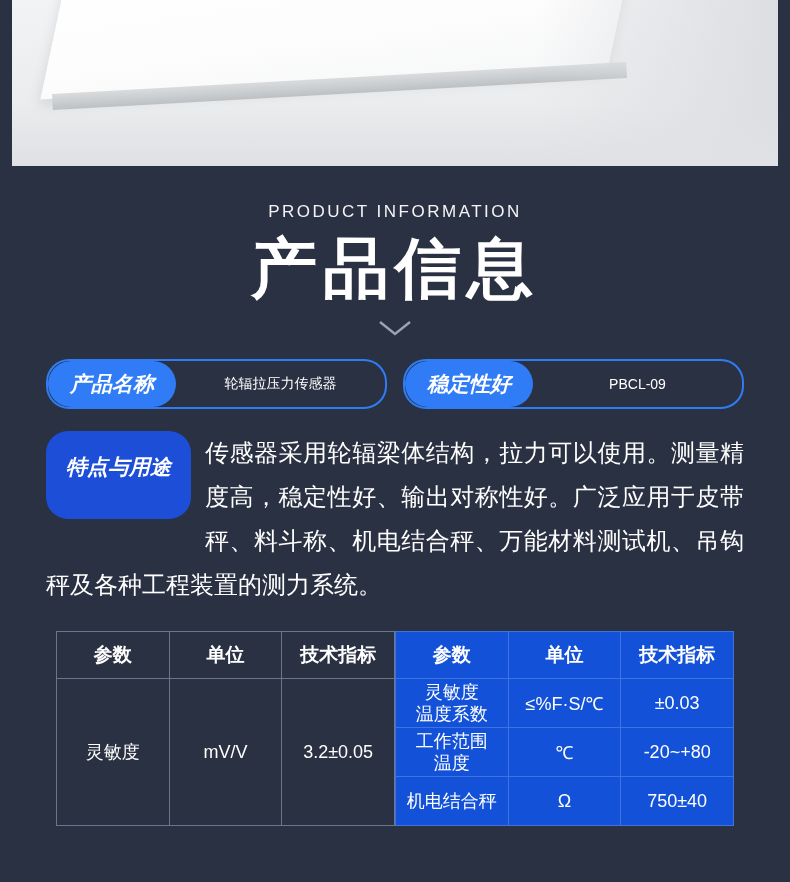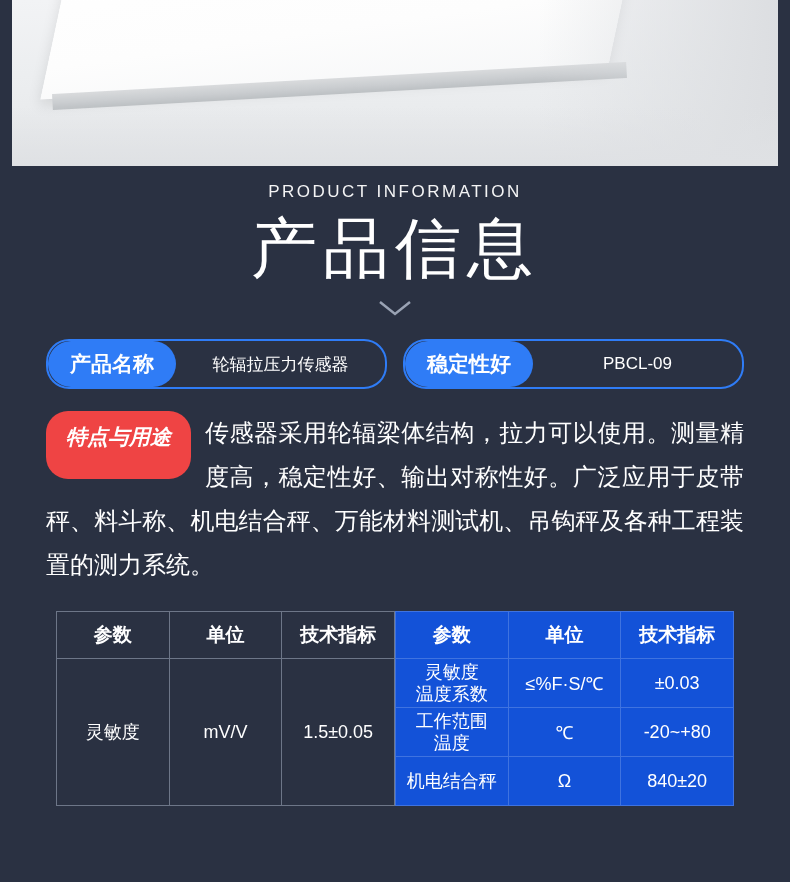--- a/index.html
+++ b/index.html
@@ -76,33 +76,33 @@
   .photo .shadow-bottom {
     position: absolute;
     left: 0; bottom: 0;
     width: 766px; height: 60px;
     background: linear-gradient(0deg, #dfe1e4 0%, rgba(223,225,228,0) 100%);
   }
 
   
   .header {
     text-align: center;
-    padding-top: 16px;
+    padding-top: 36px;
   }
   .eyebrow {
     color: #ffffff;
     letter-spacing: 2.5px;
     font-size: 17px;
     font-weight: 400;
     opacity: 0.95;
   }
   .big-title {
     color: #ffffff;
     font-size: 66px;
-    font-weight: normal;
+    font-weight: bold;
     letter-spacing: 6px;
     margin-top: 12px;
     line-height: 1.05;
   }
   .chev {
     margin-top: 16px;
     display: flex;
     justify-content: center;
   }
   .chev svg { display: block; }
@@ -121,51 +121,52 @@
     display: flex;
     align-items: center;
     overflow: hidden;
     background: transparent;
   }
   .pill-label {
     background: #2f7cf6;
     color: #ffffff;
     font-size: 21px;
     font-weight: bold;
+    font-style: italic;
     height: 100%;
     display: flex;
     align-items: center;
     padding: 0 22px;
     border-radius: 23px;
     white-space: nowrap;
   }
   .pill-value {
     flex: 1;
     color: #ffffff;
-    font-size: 17px;
+    font-size: 14px;
     text-align: center;
     padding: 0 10px;
     white-space: nowrap;
   }
 
   
   .feature {
     margin: 22px 46px 0 46px;
     position: relative;
   }
   .feature-badge {
     float: left;
-    background: #ef4444;
+    background: #1d4ed8;
     color: #ffffff;
     font-size: 21px;
     font-weight: bold;
     font-style: italic;
     height: 60px;
     line-height: 44px;
-    padding: 4px 20px;
+    padding: 14px 20px;
     border-radius: 22px;
     margin-right: 14px;
     margin-bottom: 2px;
     white-space: nowrap;
   }
   .feature-text {
     color: #ffffff;
     font-size: 24px;
     line-height: 44px;
     text-align: justify;
@@ -265,21 +266,21 @@
         <tr>
           <th>参数</th>
           <th>单位</th>
           <th>技术指标</th>
         </tr>
       </thead>
       <tbody>
         <tr>
           <td>灵敏度</td>
           <td>mV/V</td>
-          <td>1.5±0.05</td>
+          <td>3.2±0.05</td>
         </tr>
       </tbody>
     </table>
 
     <table class="tbl-right">
       <thead>
         <tr>
           <th>参数</th>
           <th>单位</th>
           <th>技术指标</th>
@@ -292,19 +293,19 @@
           <td>±0.03</td>
         </tr>
         <tr>
           <td class="two-line">工作范围<br>温度</td>
           <td>℃</td>
           <td>-20~+80</td>
         </tr>
         <tr>
           <td>机电结合秤</td>
           <td>Ω</td>
-          <td>840±20</td>
+          <td>750±40</td>
         </tr>
       </tbody>
     </table>
 
   </div>
 </div>
 
 </body></html>

